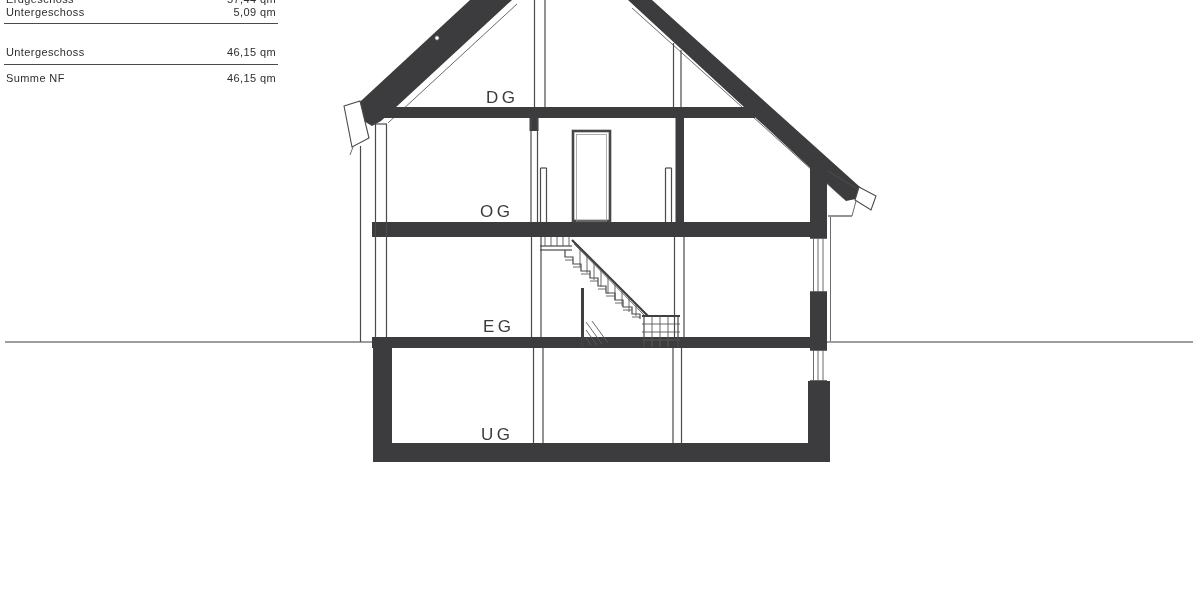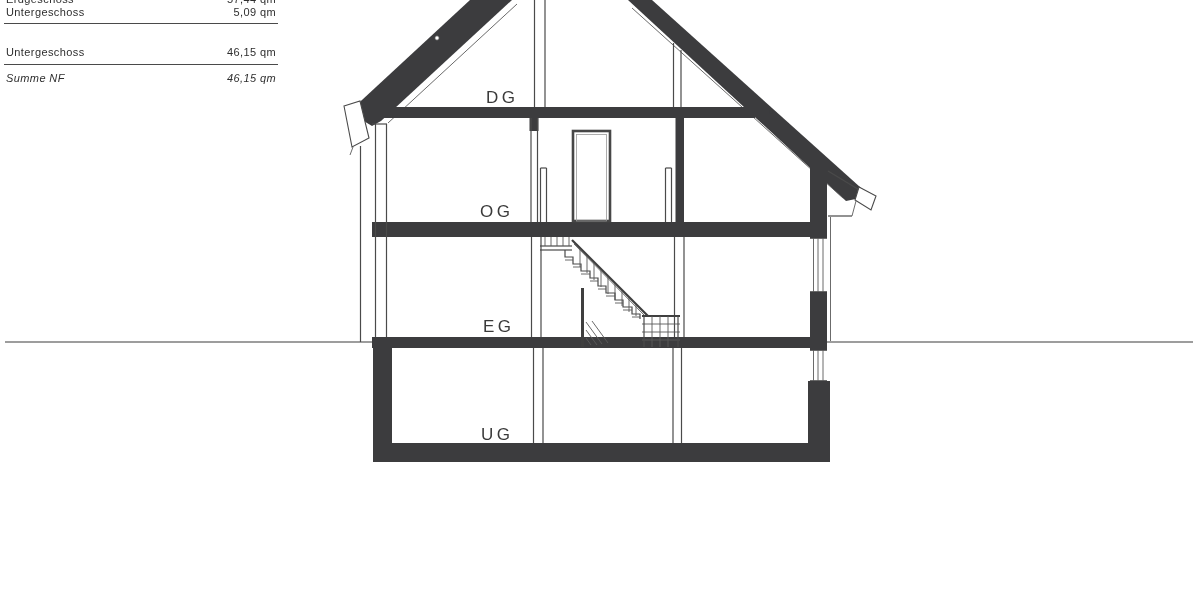--- a/index.html
+++ b/index.html
@@ -16,21 +16,21 @@
 
   
   .area-table{position:absolute;left:4px;top:-7px;width:274px;
               font-size:11px;letter-spacing:0.4px;color:var(--text);}
   .arow{display:flex;justify-content:space-between;line-height:13px;padding:0 2px;}
   .arow .val{}
   .rule{border-top:1.6px solid var(--line);margin-top:4px;}
   .row-sum1{margin-top:9px;}
   .row-nf-item{margin-top:22px;}
   .rule2{margin-top:5px;}
-  .row-sum2{margin-top:7px;font-style:italic;}
+  .row-sum2{margin-top:7px;}
 
   
   svg{position:absolute;left:0;top:0;}
   .poche{fill:var(--poche);stroke:none;}
   .ln{stroke:var(--line);stroke-width:1.2;fill:none;}
   .lnthin{stroke:var(--thin);stroke-width:0.9;fill:none;}
   .flabel{font-family:"Liberation Sans","DejaVu Sans",sans-serif;
           font-size:17px;letter-spacing:3.5px;fill:#3a3a3a;}
 </style>
 </head>

